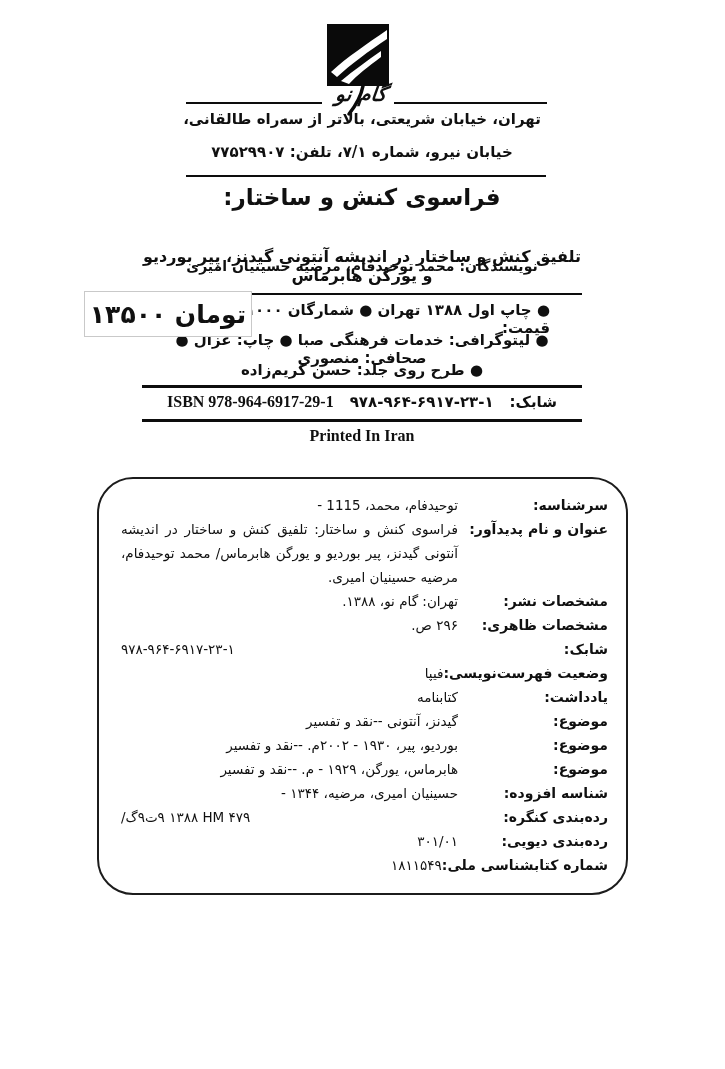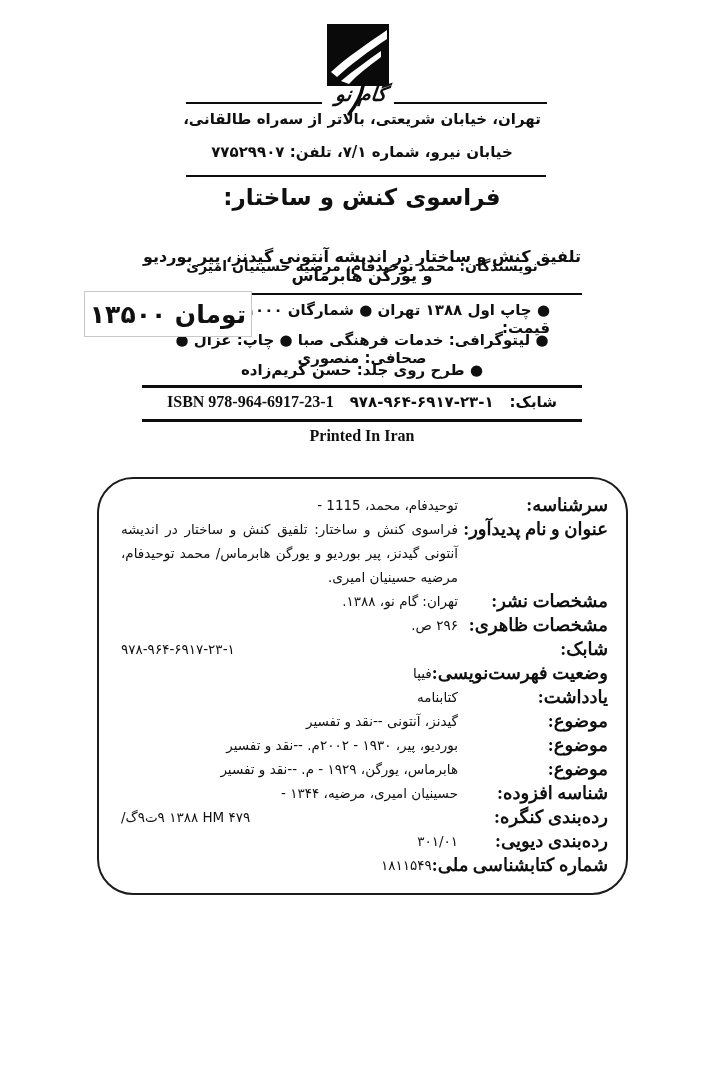--- a/index.html
+++ b/index.html
@@ -45,23 +45,22 @@
   }
   .cpy-en{font-size:16px;font-family:"Liberation Serif","DejaVu Serif",serif;font-weight:bold;}
   
   .cip{
     left:97px;top:477px;width:531px;height:418px;box-sizing:border-box;
     border:2px solid #1c1c1c;border-radius:36px;
     padding:14px 18px 10px 18px;direction:rtl;
   }
   .cip-row{display:flex;direction:rtl;line-height:24px;font-size:13.5px;}
   .cip-label{
-    font-weight:bold;min-width:150px;flex-shrink:0;font-size:18px;
+    font-weight:bold;min-width:150px;flex-shrink:0;font-size:14px;
     white-space:nowrap;
-    font-family:Liberation Serif, serif;
   }
   .cip-value{flex:1;padding-left:4px;}
   .cip-value.just{text-align:justify;}
 </style>
 </head>
 <body>
 
 <div class="page">
 
   <div class="abs logo-box">
@@ -94,21 +93,21 @@
 
   <div class="abs sticker">
     <span class="price ltr">۱۳۵۰۰ تومان</span>
   </div>
 
   <div class="abs rule" style="left:142px;top:385px;width:440px;height:3px;"></div>
 
   <div class="abs isbnrow">
     <span class="rtl">شابک:</span>
     <span class="ltr">۹۷۸-۹۶۴-۶۹۱۷-۲۳-۱</span>
-    <span class="isbn-en ltr">ISBN 978-964-6917-23-1</span>
+    <span class="isbn-en ltr">ISBN 978-964-6917-29-1</span>
   </div>
 
   <div class="abs rule" style="left:142px;top:419px;width:440px;height:3px;"></div>
 
   <div class="abs cpyrow">
     <span class="cpy-en ltr">Printed In Iran</span>
   </div>
 
   <div class="abs cip" id="cip-box">
     <div class="cip-row">

